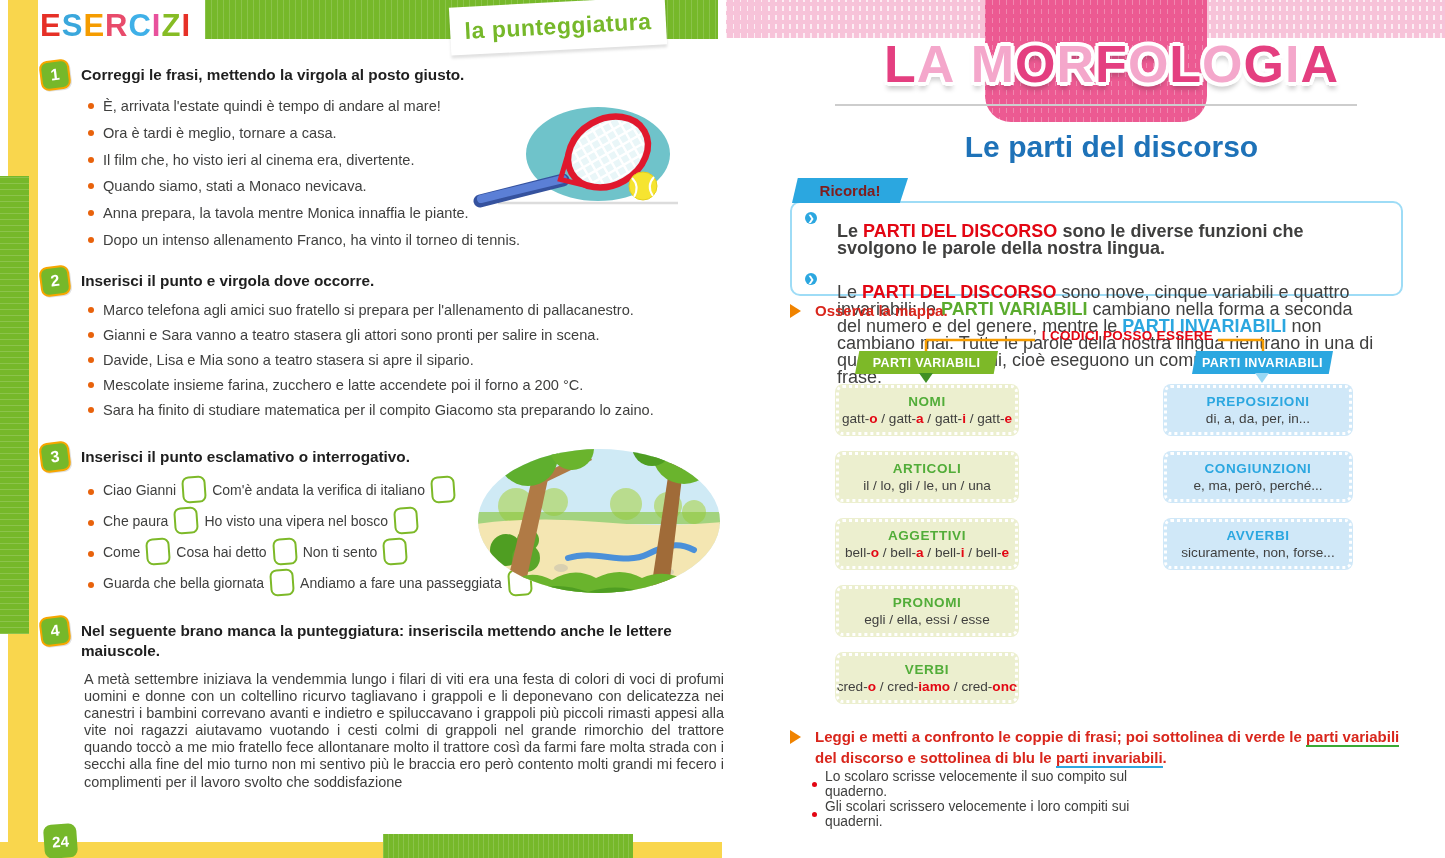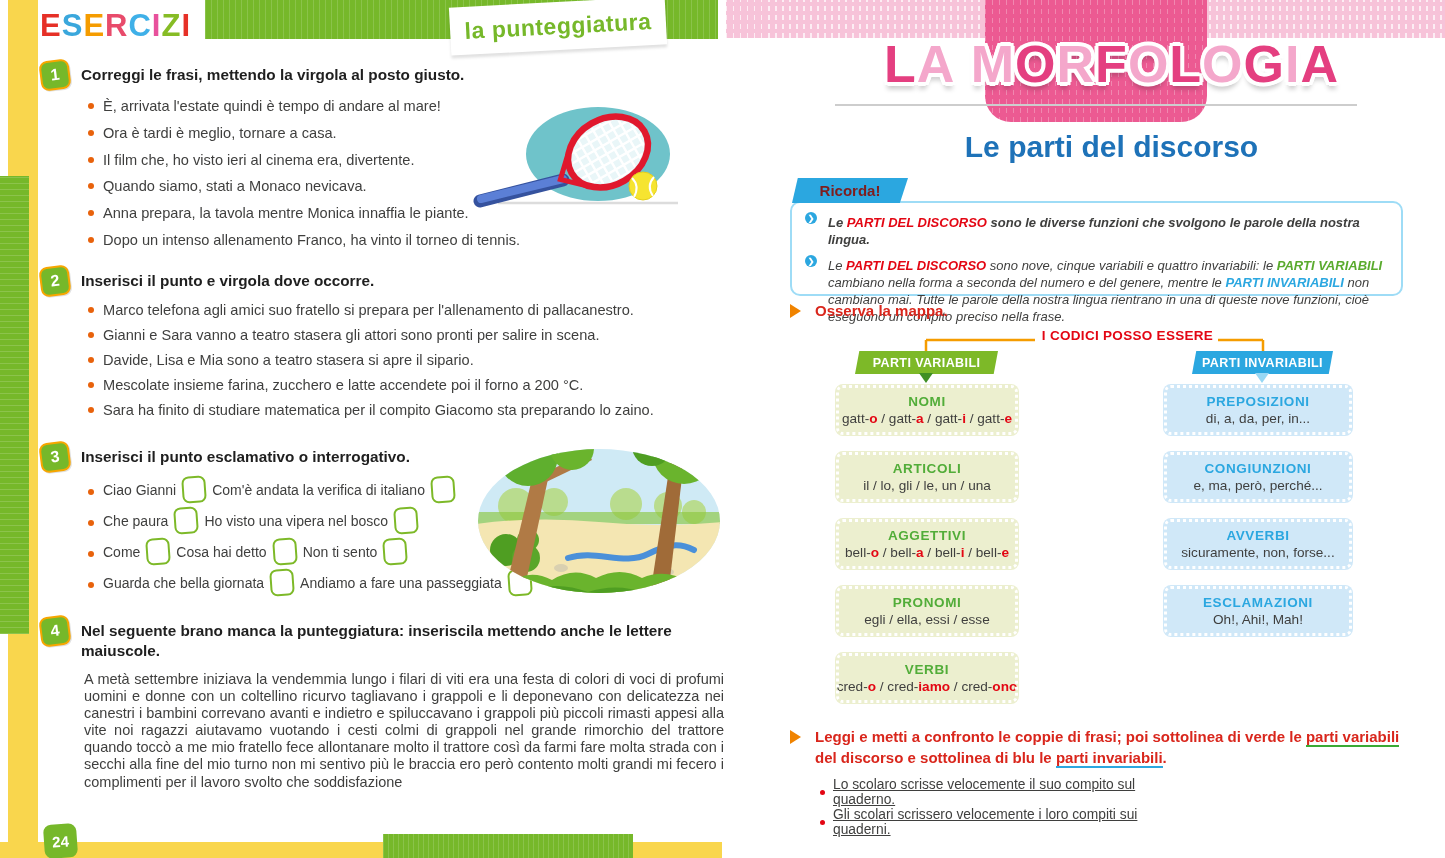--- a/index.html
+++ b/index.html
@@ -68,21 +68,21 @@
 
   
   .ricorda-tag{position:absolute;left:69px;top:178px;width:116px;height:25px;background:#2ba7e0;
     clip-path:polygon(5% 0,100% 0,93% 100%,0 100%);color:#7f1d1d;font-weight:700;font-size:15px;
     display:flex;align-items:center;justify-content:center;z-index:2;}
   .ricorda-box{position:absolute;left:67px;top:201px;width:613px;height:95px;background:#fff;
     border:2px solid #9edcf6;border-radius:10px;padding:7px 12px 0 13px;box-sizing:border-box;}
   .ric-row{display:flex;gap:7px;margin:0 0 1px 0;}
   .arrow-bullet{flex:0 0 auto;width:12px;height:12px;margin-top:2px;border-radius:50%;background:#2ba7e0;
     color:#fff;font-size:8px;font-weight:700;display:flex;align-items:center;justify-content:center;}
-  .ric-text{margin:4px;font-size:13px;line-height:17px;color:#3f3f3e;font-style:italic;}
+  .ric-text{margin:13px;font-size:18px;line-height:17px;color:#3f3f3e;}
 
   .b{font-weight:700;}
   .red{color:#e30613;}
   .green{color:#5aab2e;}
   .blue{color:#2ba7e0;}
   .ul-green{border-bottom:2px solid #3aaa35;}
   .ul-blue{border-bottom:2px solid #2ba7e0;}
 
   .observe{position:absolute;left:67px;top:302px;display:flex;align-items:center;gap:7px;
     font-size:15px;font-weight:700;color:#d9261c;}
@@ -109,21 +109,21 @@
   .right-col .map-box{background:#d0e8f8;}
   .mb-title{font-size:13.5px;font-weight:800;letter-spacing:.6px;}
   .left-col .mb-title{color:#52ad39;}
   .right-col .mb-title{color:#2ba7e0;}
   .mb-ex{font-size:13.6px;color:#3f3f3e;}
 
   
   .instr{position:absolute;left:67px;top:727px;width:616px;display:flex;gap:7px;align-items:flex-start;}
   .instr .tri{margin-top:3px;}
   .instr p{margin:0;font-size:15px;line-height:20.5px;font-weight:700;color:#d9261c;width:600px;}
-  .cols{position:absolute;margin:9px;padding:0;list-style:none;text-decoration:underline;}
+  .cols{position:absolute;margin:1px;padding:0;list-style:none;}
   .col1{left:88px;top:768px;width:322px;}
   .col2{left:415px;top:768px;width:275px;}
   .cols li{display:flex;align-items:center;gap:8px;height:30px;}
   .rdot{flex:0 0 auto;width:5px;height:5px;border-radius:50%;background:#e30613;}
   .cols .it{font-size:13.8px;}
   .page-badge-right{position:absolute;left:671px;top:868px;width:51px;height:34px;background:#e7578f;
     border-radius:10px 0 0 0;color:#fff;font-weight:700;font-size:15px;display:flex;align-items:center;
     justify-content:center;}
   svg{display:block;}
 </style>
@@ -350,24 +350,20 @@
         <div class="mb-ex"><span>di, a, da, per, in...</span></div>
       </div>
       <div class="map-box">
         <div class="mb-title">CONGIUNZIONI</div>
         <div class="mb-ex"><span>e, ma, però, perché...</span></div>
       </div>
       <div class="map-box">
         <div class="mb-title">AVVERBI</div>
         <div class="mb-ex"><span>sicuramente, non, forse...</span></div>
       </div>
-      <div class="map-box">
-        <div class="mb-title">ESCLAMAZIONI</div>
-        <div class="mb-ex"><span>Oh!, Ahi!, Mah!</span></div>
-      </div>
     </div>
 
     <div class="instr">
       <span class="tri"></span>
       <p><span>Leggi e metti a confronto le coppie di frasi; poi sottolinea di verde le </span><span class="ul-green">parti variabili</span><span> del discorso e sottolinea di blu le </span><span class="ul-blue">parti invariabili</span><span>.</span></p>
     </div>
     <ul class="cols col1">
       <li>
           <span class="rdot"></span>
           <span class="it">Lo scolaro scrisse velocemente il suo compito sul quaderno.</span>

